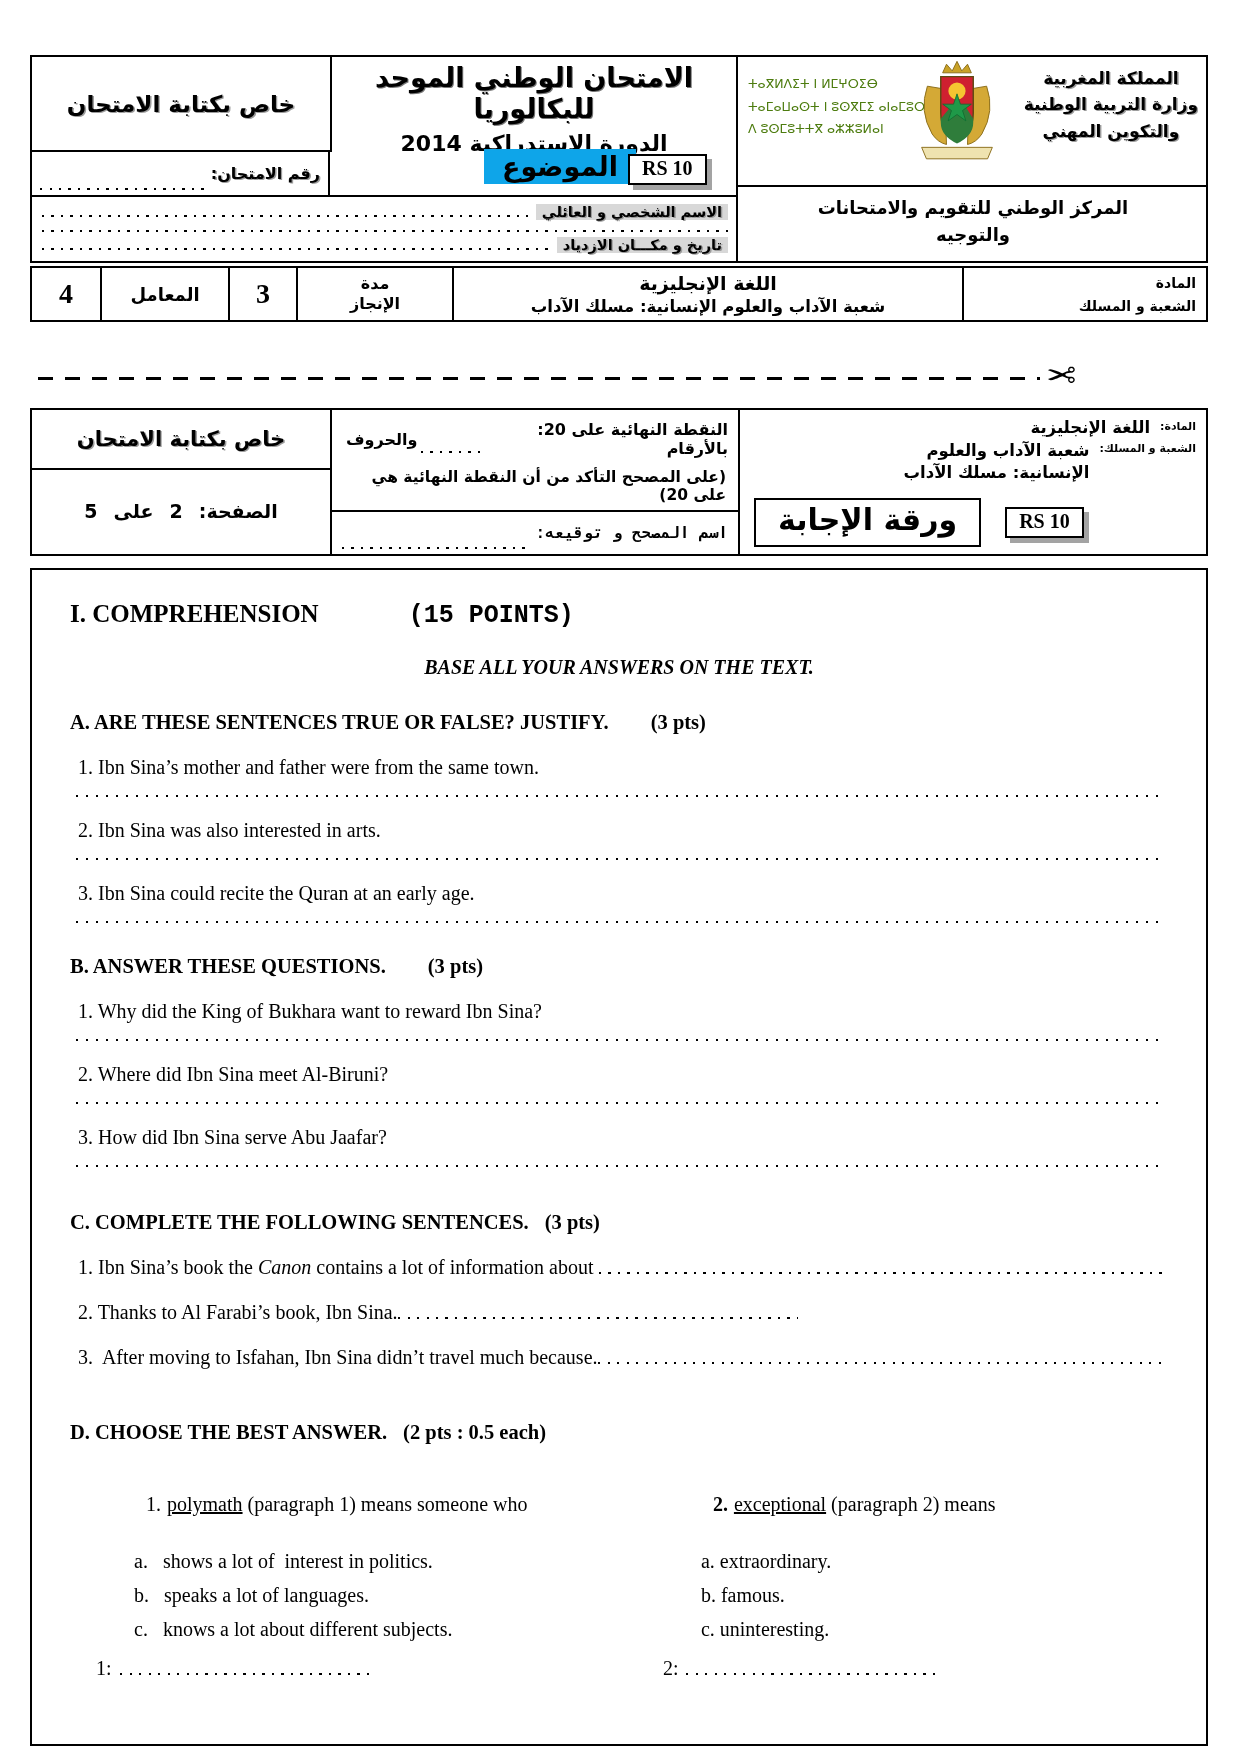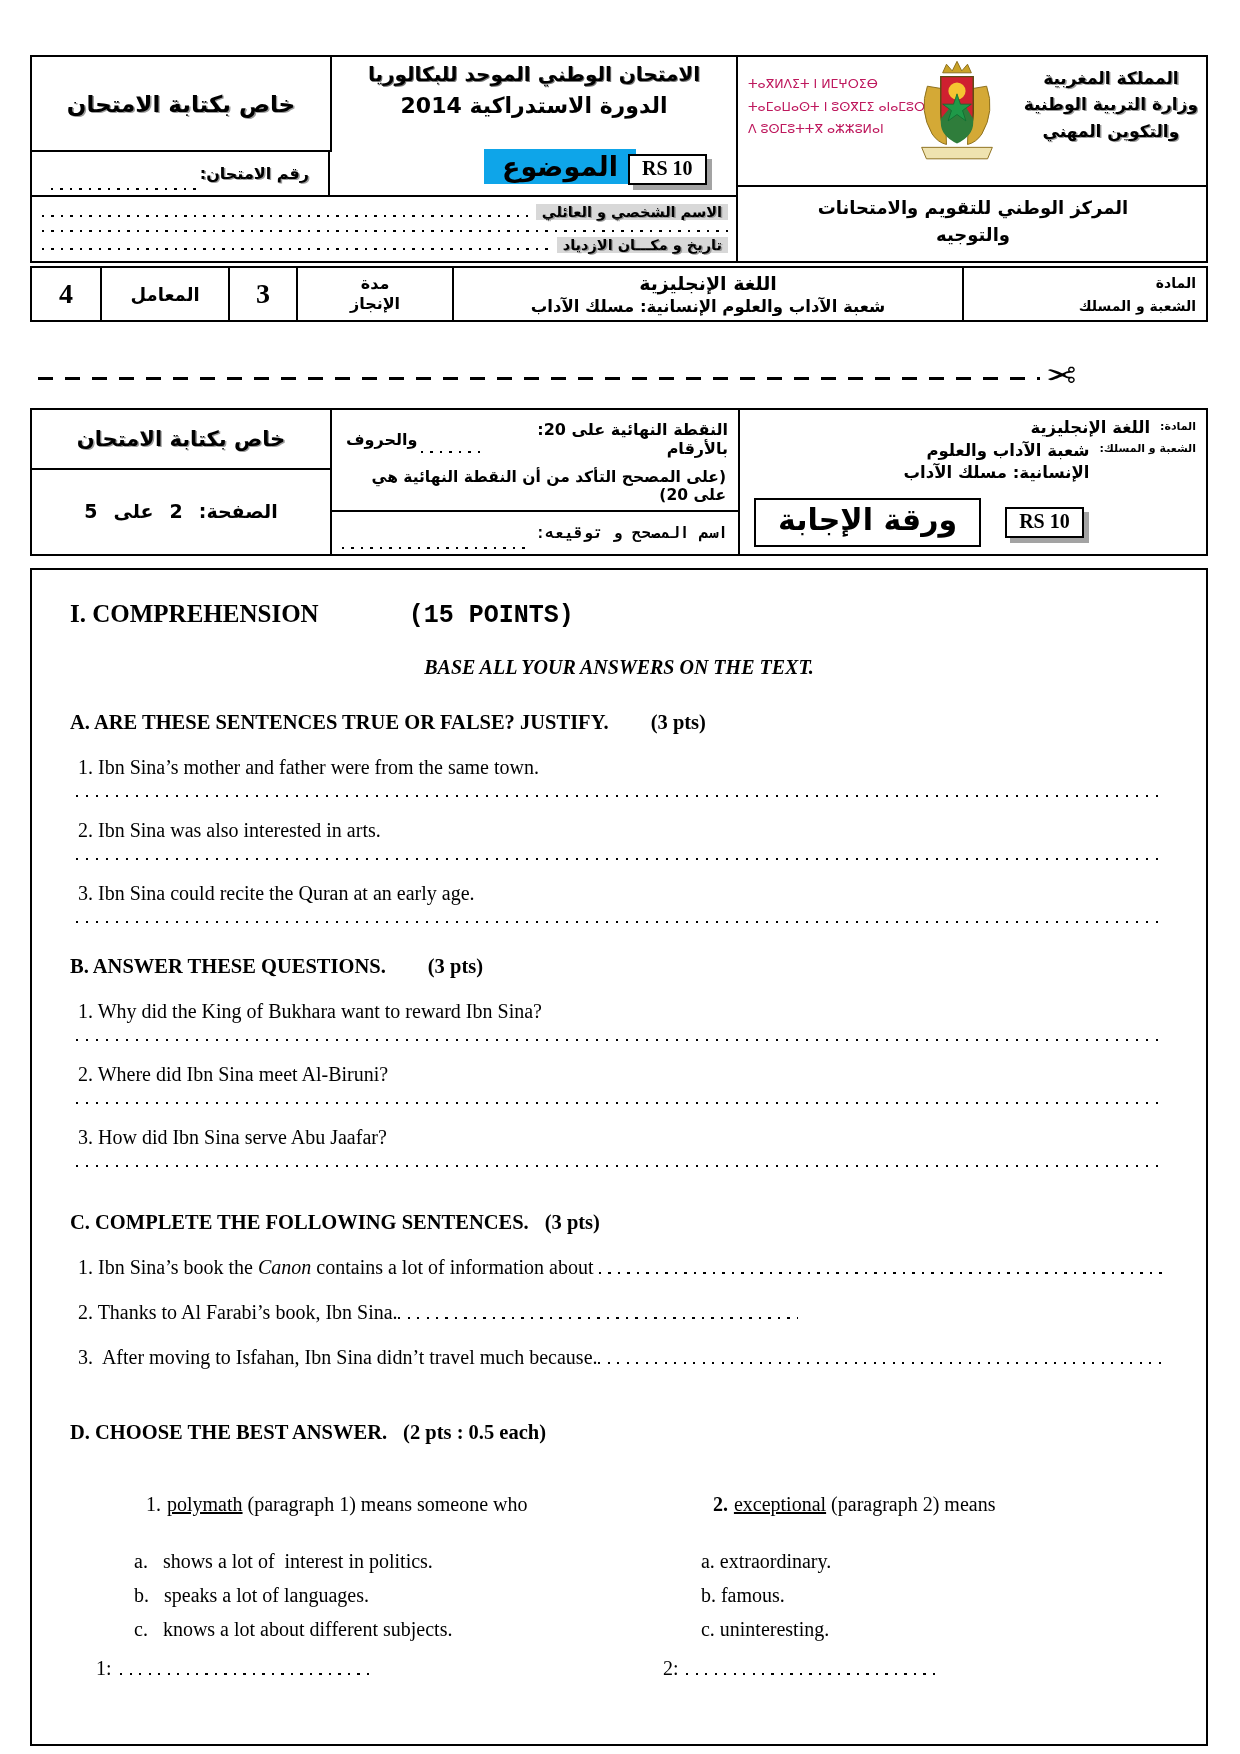--- a/index.html
+++ b/index.html
@@ -15,29 +15,29 @@
   .rsbox{display:inline-block;border:2px solid #000;background:#fff;padding:1px 12px 3px;
         font-family:"Liberation Serif",serif;font-weight:bold;font-size:20px;
         box-shadow:5px 5px 0 #a3a3a3;}
 
   
   .hdr1{position:absolute;left:30px;top:55px;width:1178px;height:208px;border:2px solid #000;
         font-family:"DejaVu Sans",sans-serif;box-sizing:border-box;}
   .h1-deco{position:absolute;left:0;top:0;width:298px;height:93px;border-right:2px solid #000;
         border-bottom:2px solid #000;display:flex;align-items:center;justify-content:center;font-size:23px;}
   .h1-examno{position:absolute;left:0;top:95px;width:298px;height:43px;border-right:2px solid #000;
-        display:flex;align-items:center;gap:4px;padding:0 19px;font-size:16px;box-sizing:border-box;}
+        display:flex;align-items:center;gap:4px;padding:0 8px;font-size:16px;box-sizing:border-box;}
   .h1-center{position:absolute;left:300px;top:0;width:404px;height:138px;text-align:center;}
-  .callig{font-size:20px;font-weight:bold;margin-top:5px;text-shadow:1px 1px 0 #777;}
+  .callig{font-size:27px;font-weight:bold;margin-top:5px;text-shadow:1px 1px 0 #777;}
   .session{font-size:22px;font-weight:bold;margin-top:7px;}
   .subj-hl{position:absolute;left:152px;top:92px;background:#0ea5e9;font-size:27px;font-weight:bold;
         padding:2px 18px;}
   .h1-center .rsbox{position:absolute;left:296px;top:97px;}
   .h1-right{position:absolute;left:704px;top:0;width:470px;height:204px;border-left:2px solid #000;}
-  .tif{position:absolute;left:10px;top:16px;font-size:12.5px;line-height:1.8;color:#be185d;}
+  .tif{position:absolute;left:10px;top:16px;font-size:12.5px;line-height:1.8;color:#4d7c0f;}
   .emblem{position:absolute;left:176px;top:2px;width:86px;height:108px;}
   .kingdom{position:absolute;right:10px;top:8px;font-size:17px;line-height:1.55;text-align:center;}
   .center-org{position:absolute;left:0;right:0;top:128px;border-top:2px solid #000;padding-top:7px;
         text-align:center;font-weight:bold;font-size:18px;line-height:1.5;}
   .h1-names{position:absolute;left:0;top:138px;width:706px;height:66px;border-top:2px solid #000;
         padding:5px 10px;box-sizing:border-box;}
   .namerow{display:flex;align-items:center;gap:8px;height:20px;font-size:15px;}
   .namerow .lab{background:#d8d8d8;padding:0 6px;font-size:14.5px;}
   .fulldots{height:13px;background-image:repeating-linear-gradient(90deg,#000 0 2.4px,transparent 2.4px 9.5px);
         background-repeat:no-repeat;background-size:100% 2.4px;background-position:0 calc(100% - 3px);}

